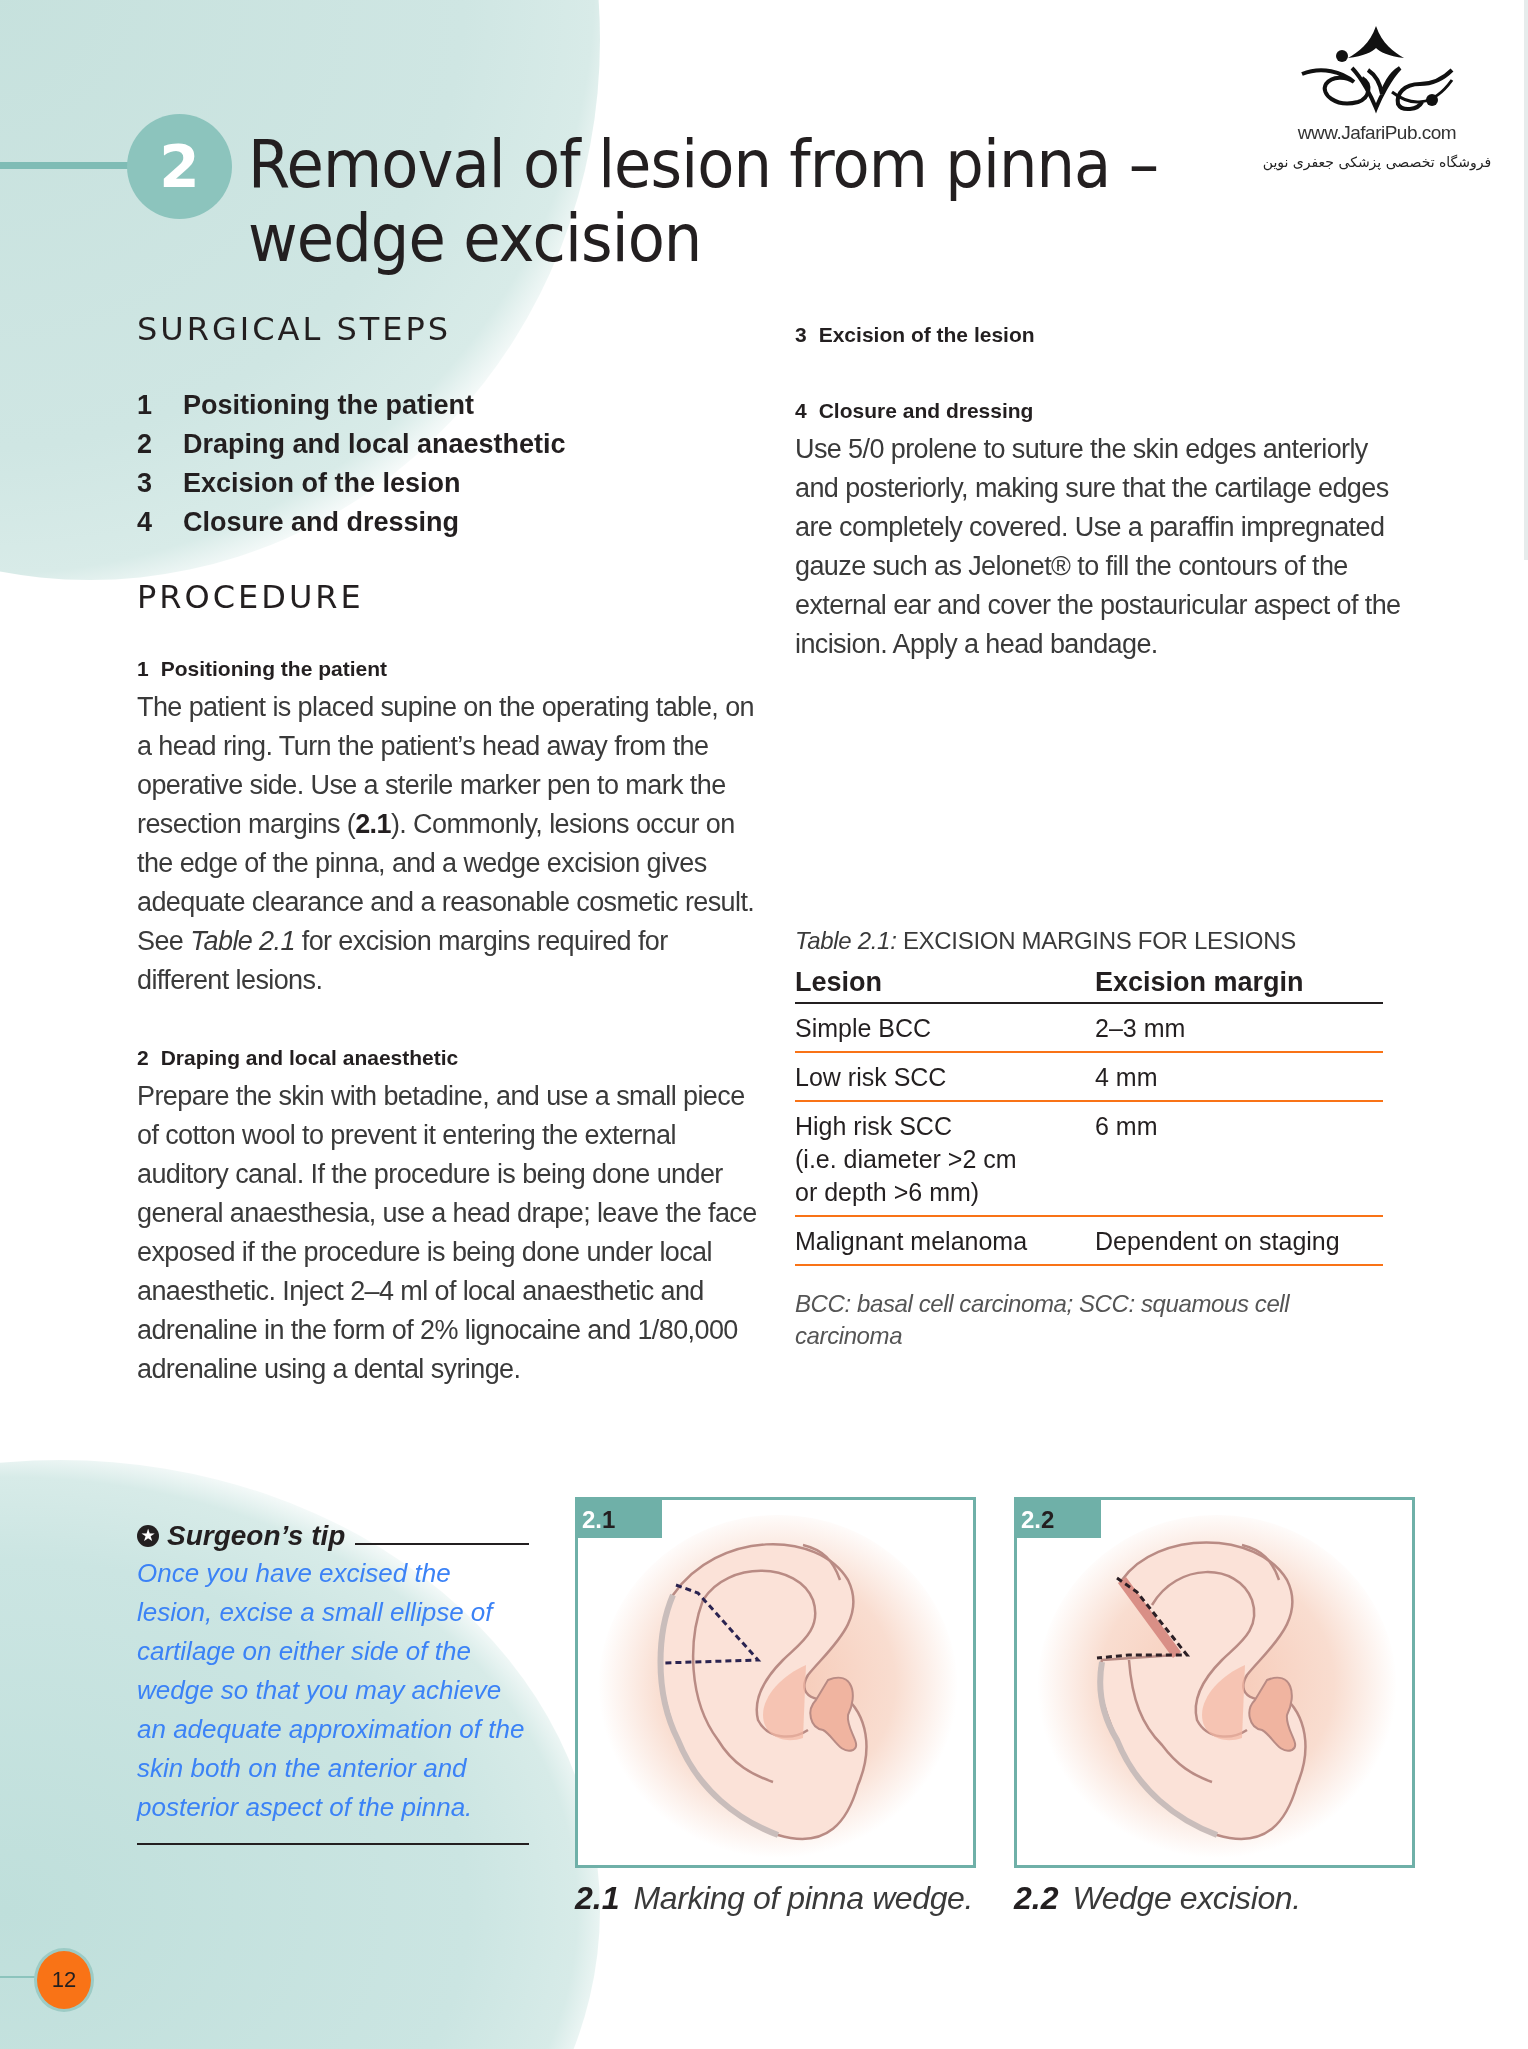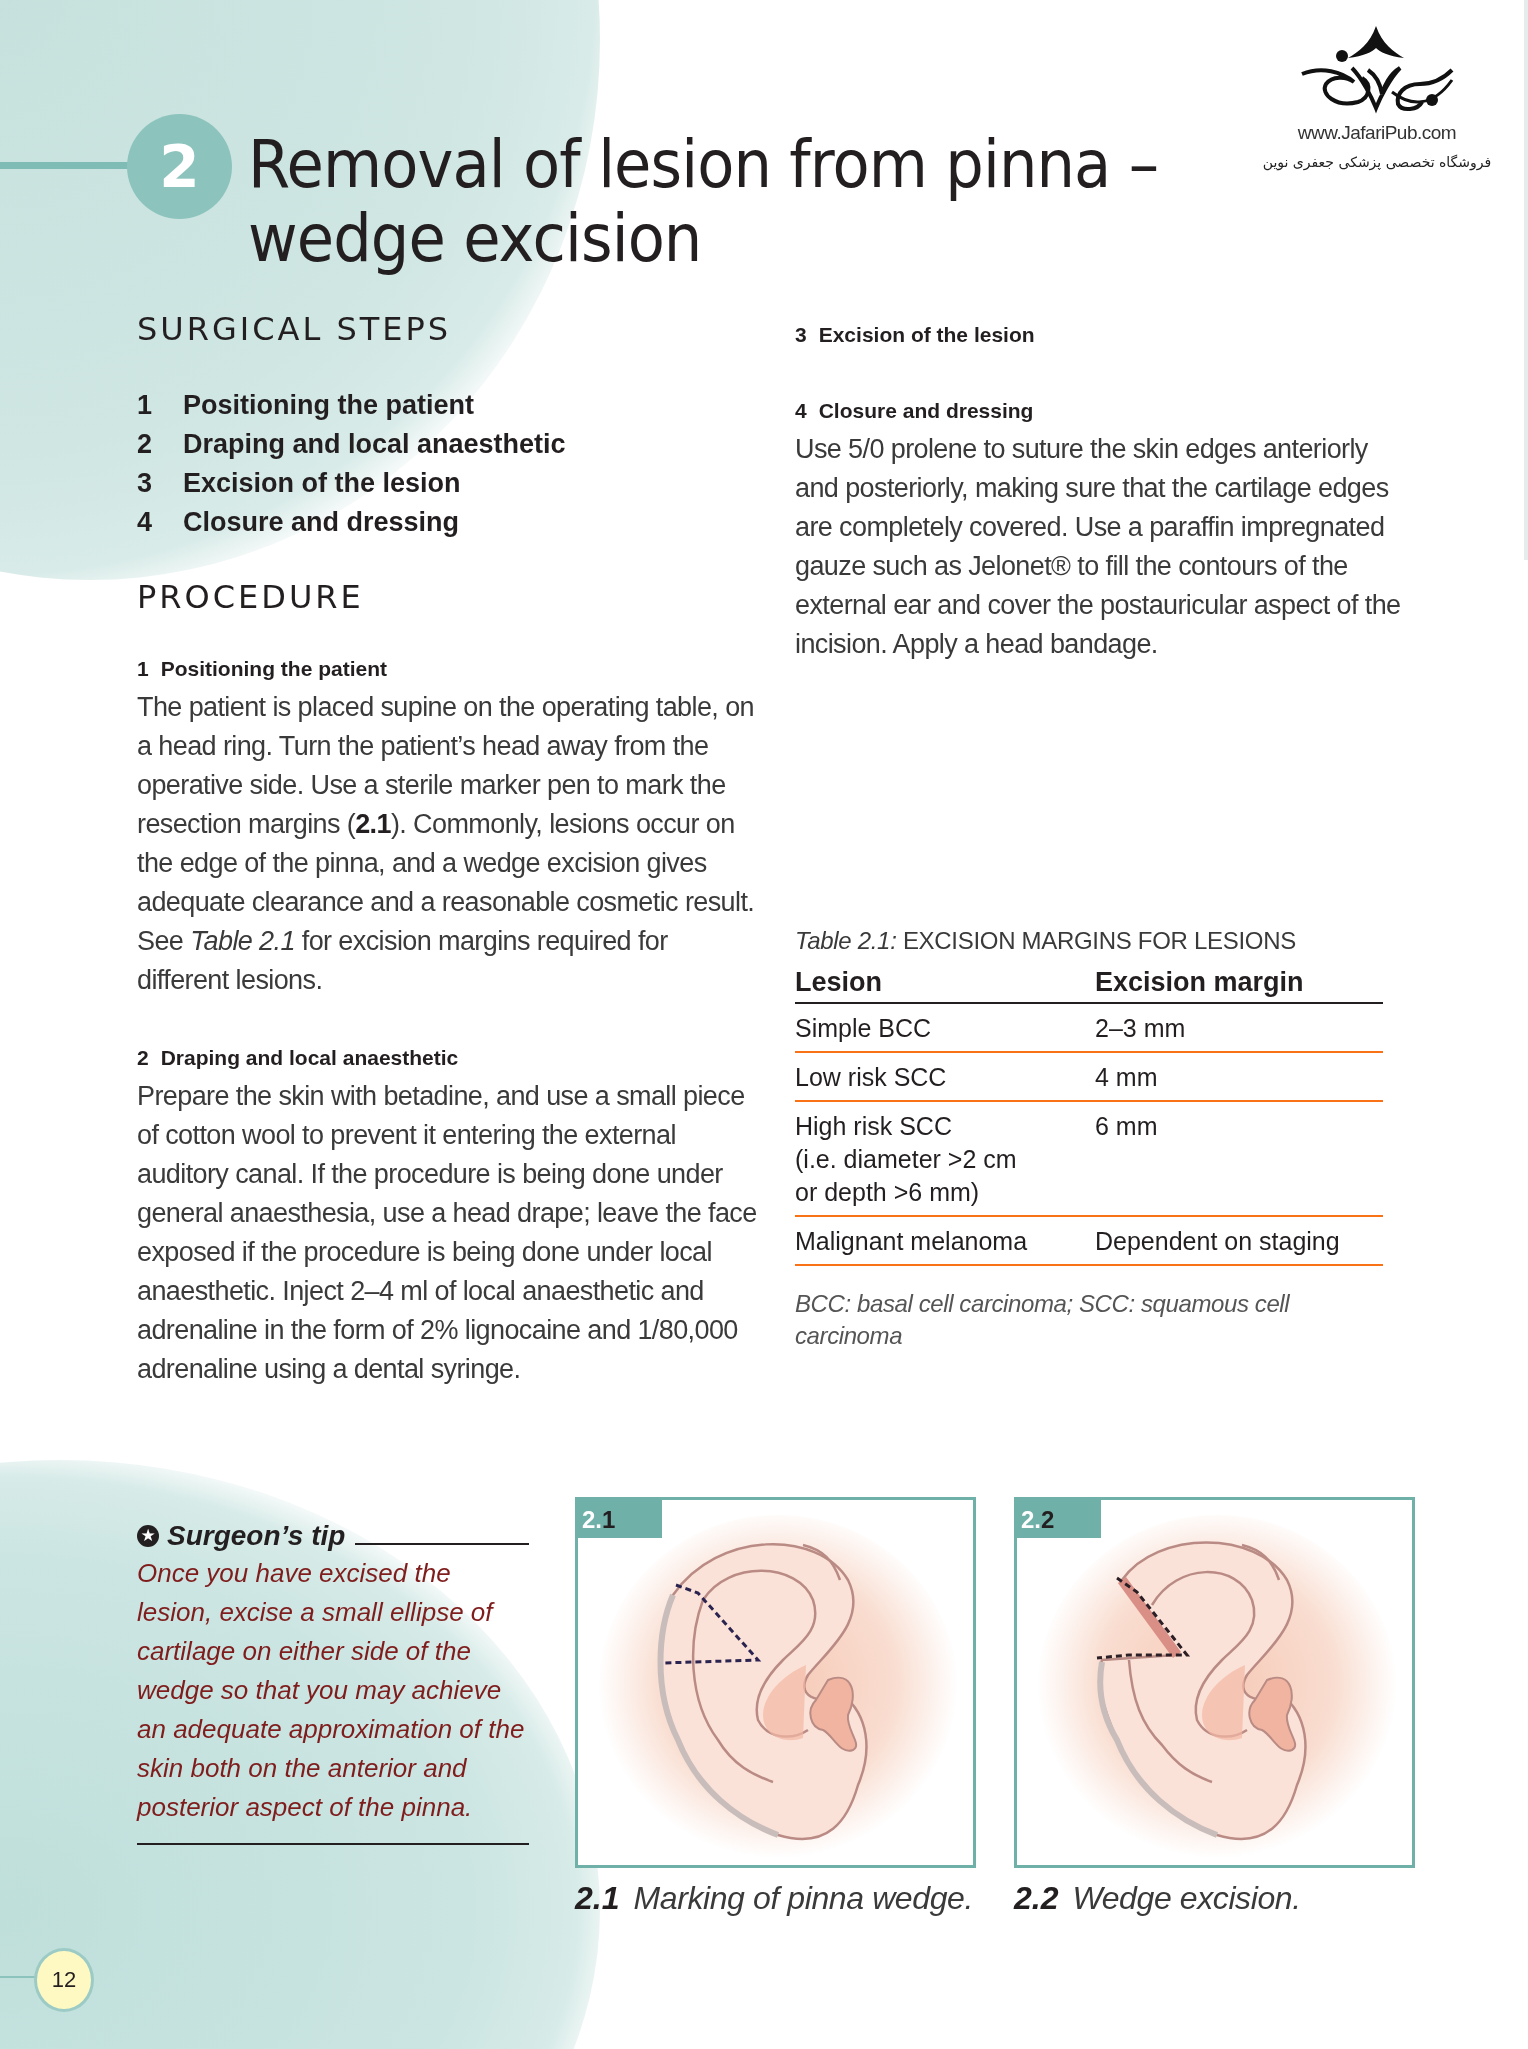--- a/index.html
+++ b/index.html
@@ -72,37 +72,37 @@
   table.margins th { text-align: left; font-size: 27px; font-weight: bold; padding: 0 0 4px 0; border-bottom: 2px solid #231f20; }
   table.margins td { font-size: 25px; line-height: 33px; padding: 8px 0 6px 0; border-bottom: 2px solid #f97316; vertical-align: top; color: #231f20; }
   table.margins td.c1, table.margins th.c1 { width: 300px; }
   .table-note { margin-top: 22px; font-size: 24px; line-height: 32px; font-style: italic; color: #555; letter-spacing: -0.4px; }
 
   
   .tip { position: absolute; left: 137px; top: 1520px; width: 392px; }
   .tip-head { display: flex; align-items: center; font-weight: bold; font-style: italic; font-size: 28px; }
   .tip-head .star { width: 22px; height: 22px; border-radius: 50%; background: #231f20; color: #fff; font-size: 17px; line-height: 22px; text-align: center; font-style: normal; margin-right: 8px; }
   .tip-head .rule { flex: 1; border-bottom: 2px solid #231f20; margin-left: 10px; margin-top: 16px; }
-  .tip-body { font-style: italic; font-size: 26px; line-height: 39px; margin-top: 2px; color: #7f1d1d; }
+  .tip-body { font-style: italic; font-size: 26px; line-height: 39px; margin-top: 2px; color: #3b82f6; }
   .tip-bottom-rule { border-bottom: 2px solid #231f20; margin-top: 16px; }
 
   
   .figure { position: absolute; top: 1497px; width: 401px; }
   .fig-frame { position: relative; width: 395px; height: 365px; border: 3px solid #6fb0a8; background: #ffffff; overflow: hidden; }
   .fig-label { position: absolute; left: 0; top: 0; width: 80px; height: 38px; background: #6fb0a8; color: #fff; font-weight: bold; font-size: 24px; padding-left: 4px; line-height: 40px; }
   .fig-label .dark { color: #231f20; }
   .fig-caption { margin-top: 12px; font-size: 32px; color: #3a3a3a; }
   .fig-caption b { color: #231f20; font-style: italic; margin-right: 14px; }
   .fig-caption i { letter-spacing: -0.4px; }
 
   
   .page-rule { position: absolute; left: 0; top: 1976px; width: 36px; height: 2px; background: #8cc4bd; }
   .page-num {
     position: absolute; left: 34px; top: 1948px; width: 54px; height: 58px; border-radius: 50%;
-    border: 3px solid #9ccbc5; background: #fef9c3; display: flex; align-items: center; justify-content: center;
+    border: 3px solid #9ccbc5; background: #f97316; display: flex; align-items: center; justify-content: center;
     font-size: 22px; color: #231f20;
   }
 </style>
 </head>
 <body>
 
 <div class="bg-top"></div>
 <div class="bg-bottom"></div>
 <div class="right-edge"></div>
 

